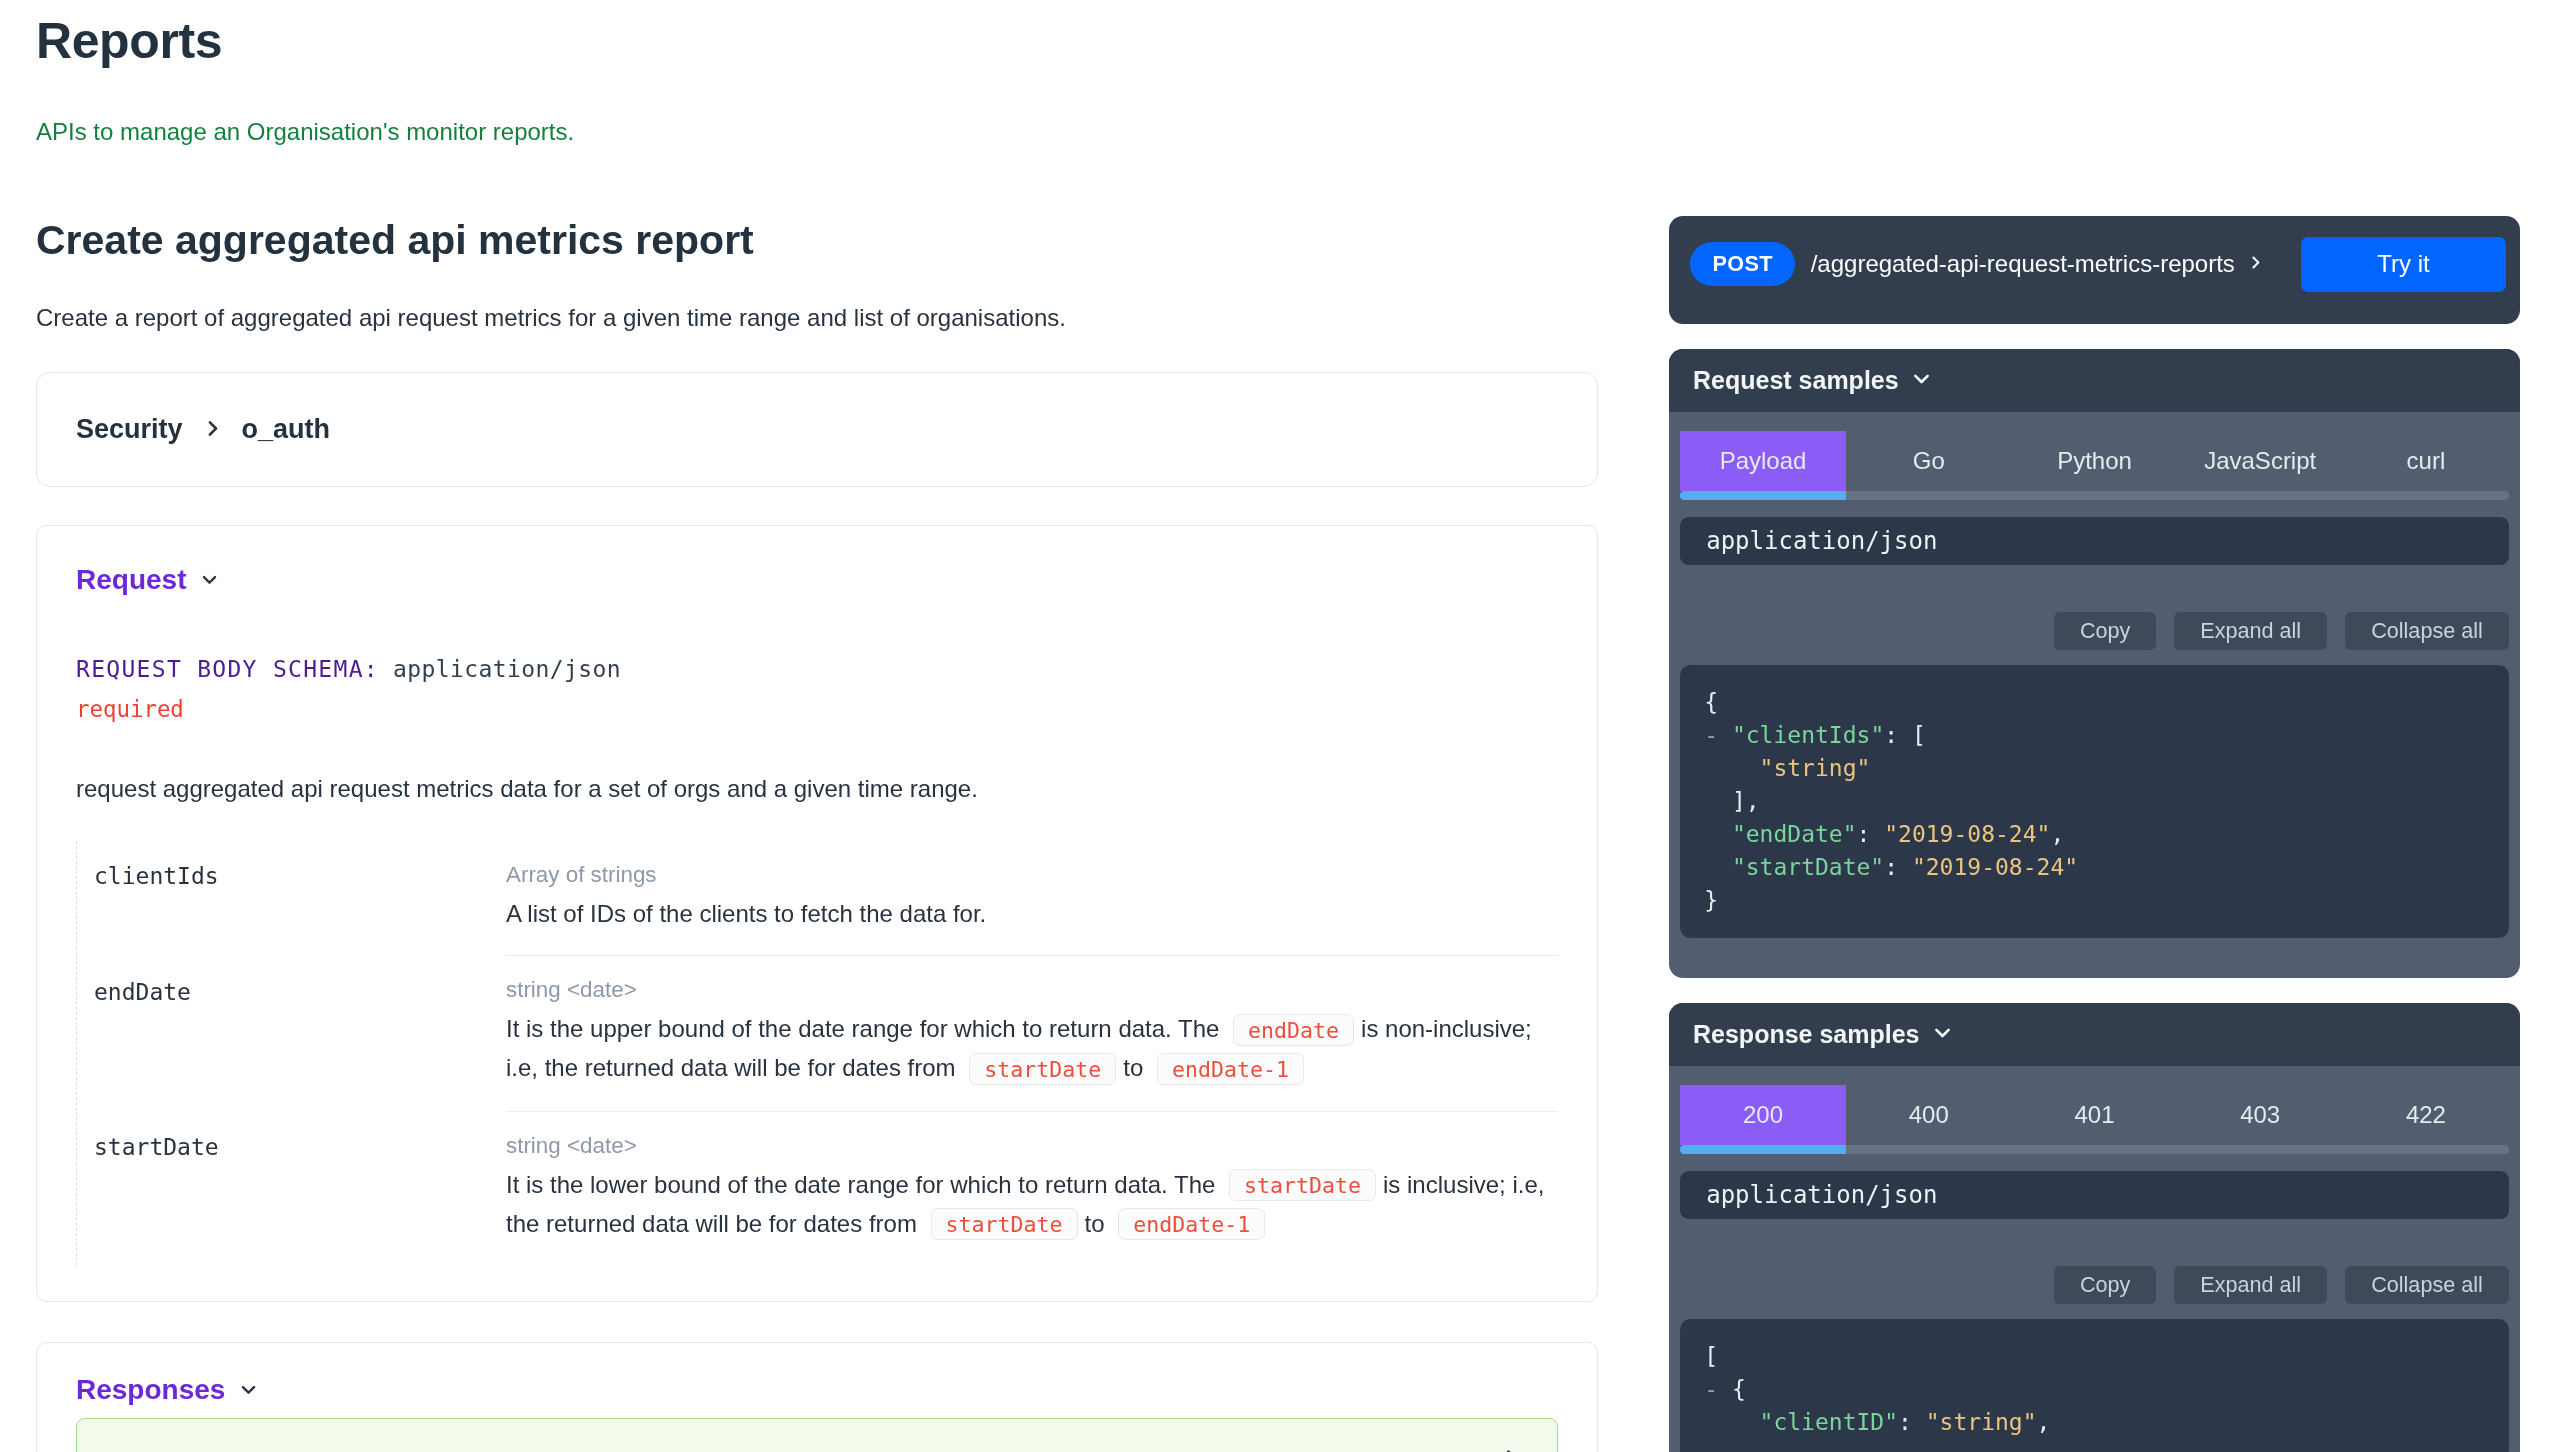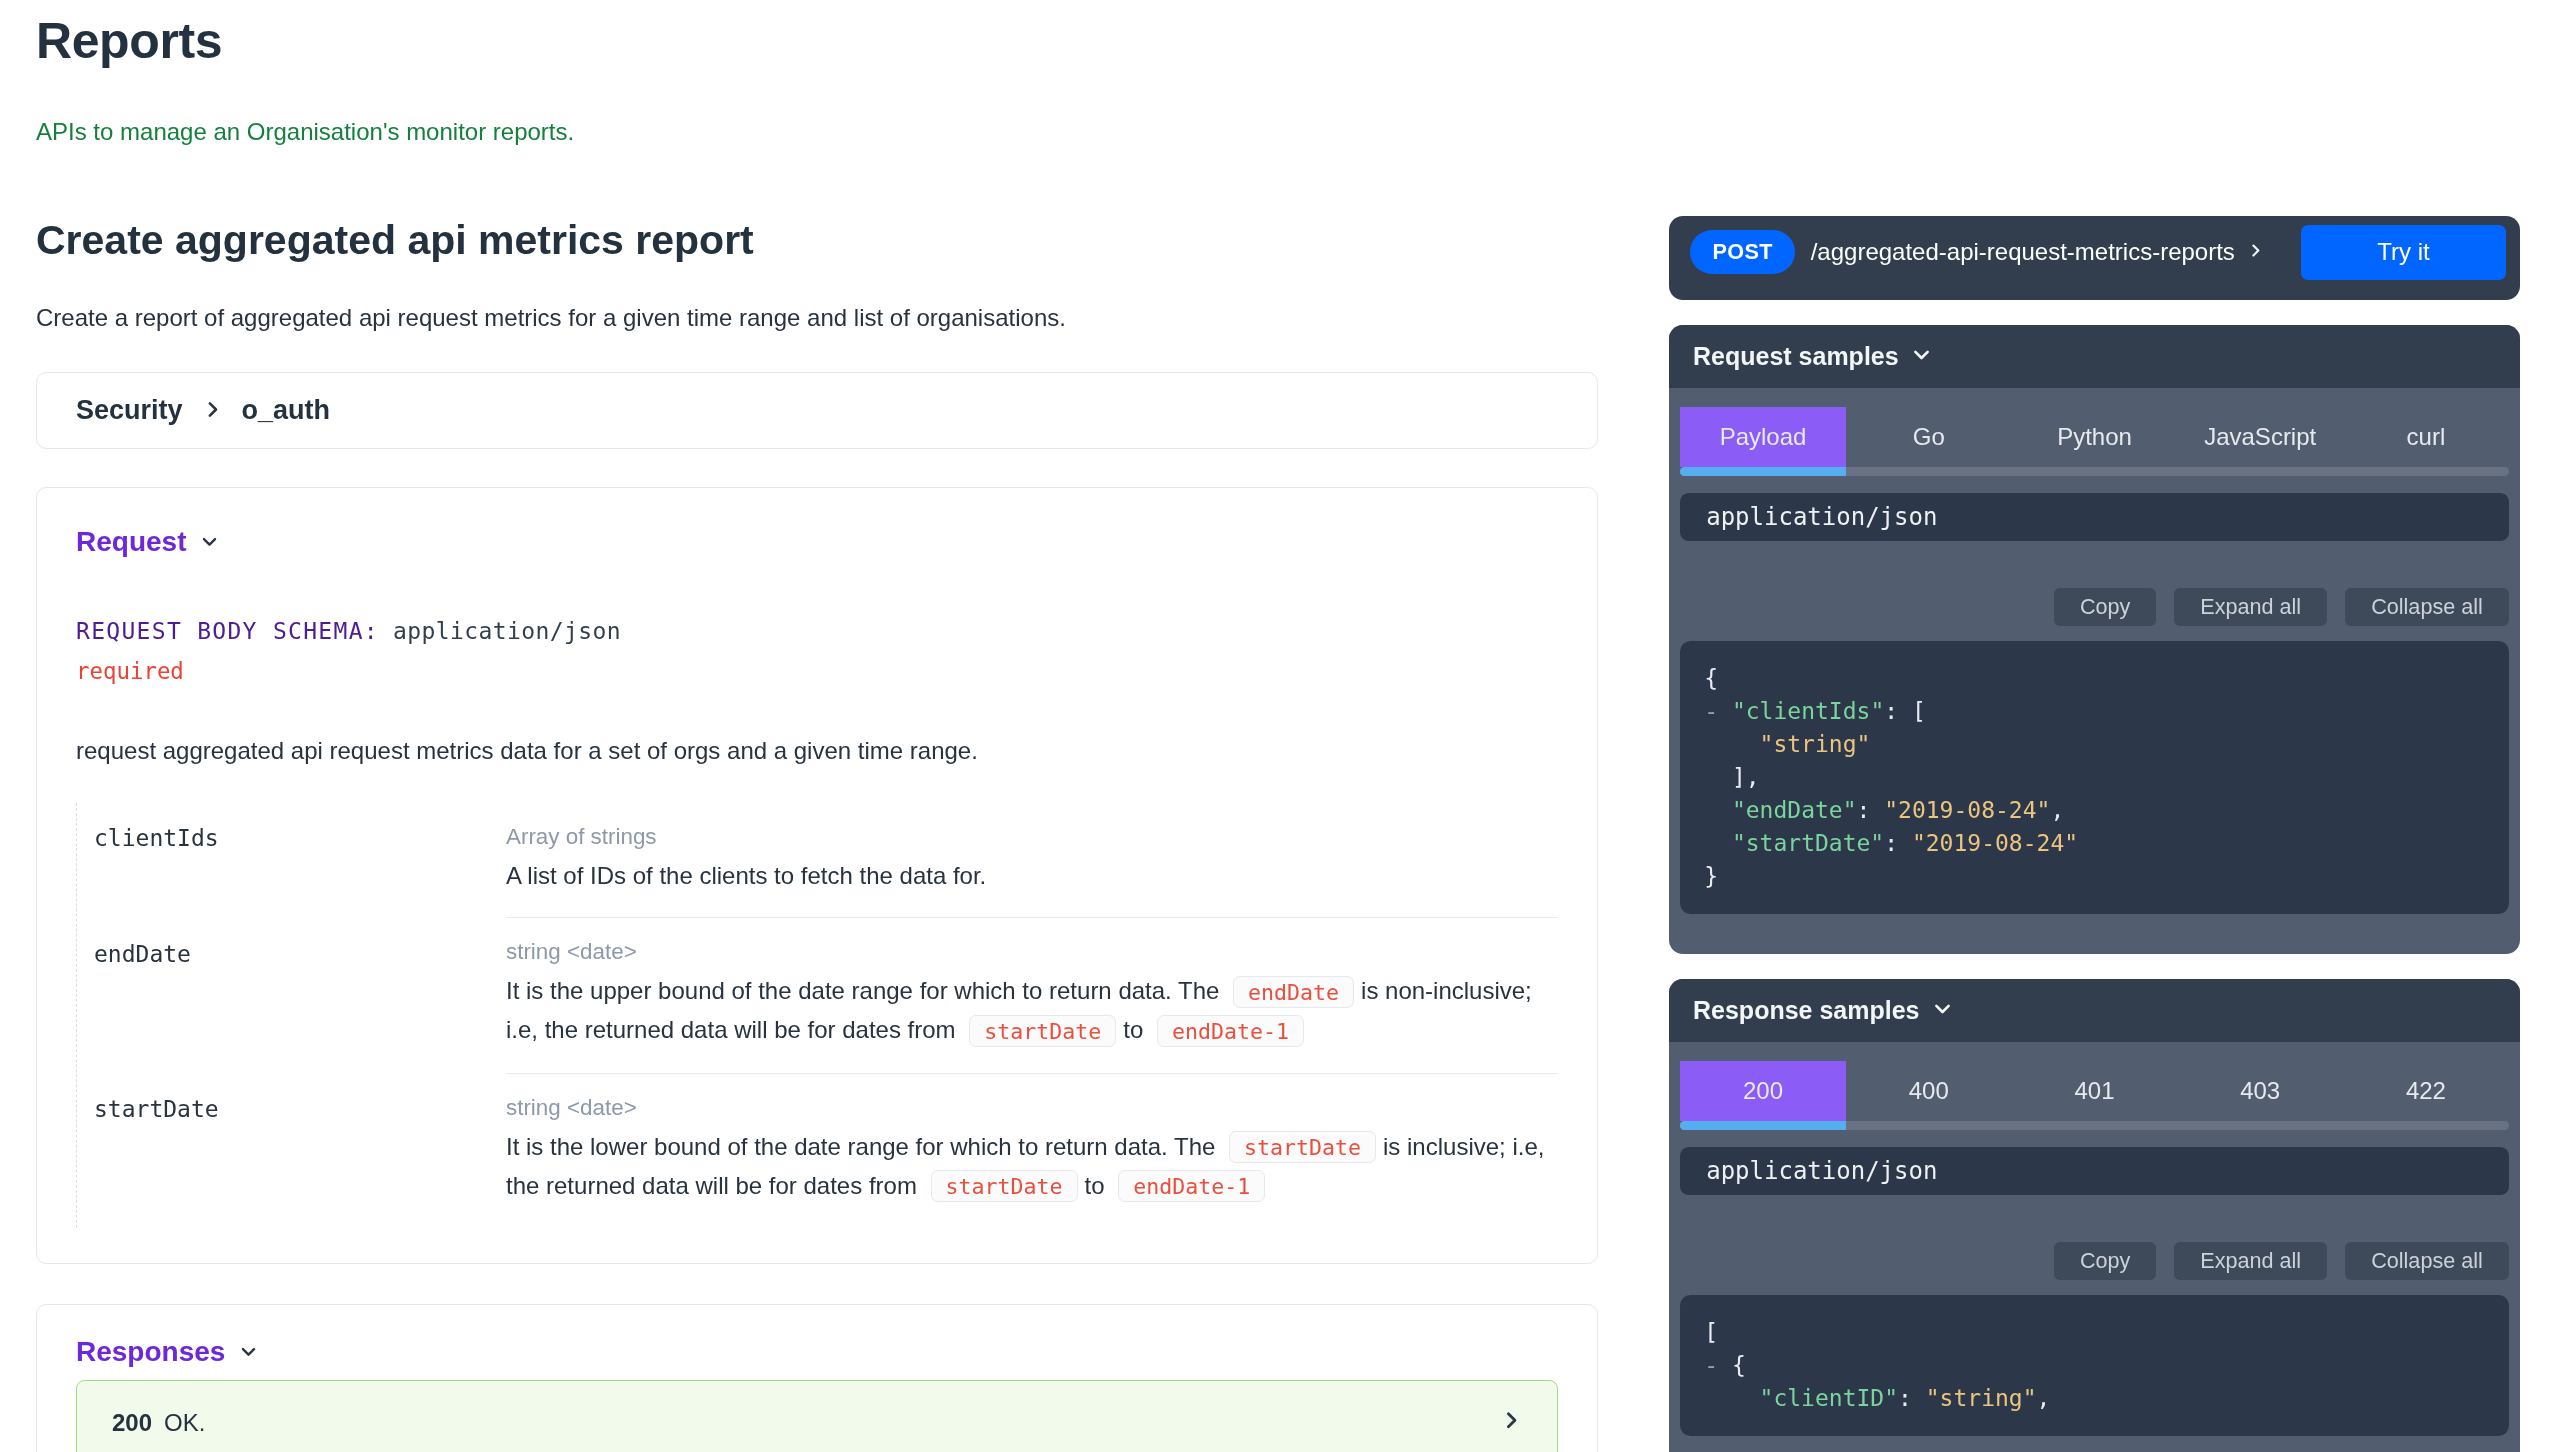--- a/index.html
+++ b/index.html
@@ -11,21 +11,21 @@
   }
 
   
   .left-col { position:absolute; left:36px; top:0; width:1562px; }
   .page-title { margin:12px 0 0; font-size:50px; font-weight:700; color:#24313E; letter-spacing:-0.4px; }
   .page-subtitle { margin:48px 0 0; font-size:24px; color:#15803d; }
   .op-title { margin:71px 0 0; font-size:41px; font-weight:700; color:#24313E; }
   .op-desc { margin:40px 0 0; font-size:24px; color:#28333F; }
 
   .card { border:0.9px solid #E3E6EA; border-radius:10.4px; background:#fff; }
-  .security-card { margin-top:40px; height:77px; display:flex; align-items:center; padding:0 39px; gap:19px; }
+  .security-card { margin-top:40px; height:115px; display:flex; align-items:center; padding:0 39px; gap:19px;border-radius:14px; }
   .security-label, .security-value { font-size:27px; font-weight:700; color:#24313E; }
   .chev { flex:none; }
   .chev-dark { color:#2A3643; }
   .chev-white { color:#F4F7F9; }
 
   .request-card { margin-top:38px; padding:38px 39px 35px; }
   .card-header { display:flex; align-items:center; gap:14px; font-size:28px; font-weight:700; color:#6d28d9; }
   .schema-line { margin-top:60px; font-family:"DejaVu Sans Mono", monospace; font-size:23px; letter-spacing:1.3px; }
   .schema-label { color:#4c1d95; }
   .schema-value { color:#323F4C; margin-left:14px; letter-spacing:0.4px; }
@@ -50,21 +50,21 @@
     margin-top:12px; height:86px; display:flex; align-items:center; gap:12px;
     background:#F2FAEC; border:0.9px solid #A6D782; border-radius:8.6px; padding:0 35px;
     font-size:24px; color:#24313E;
   }
   .response-code { font-weight:600; }
   .response-row .chev { margin-left:auto; }
 
   
   .right-col { position:absolute; left:1669px; top:216px; width:851px; }
   .post-bar {
-    height:84px; background:#323E4E; border-radius:14px;
+    height:108px; background:#323E4E; border-radius:14px;
     display:flex; align-items:center; padding:0 14px 12px 21px;
   }
   .method-pill {
     background:#0066FF; color:#fff; font-size:21.6px; font-weight:700;
     padding:8.6px 22.4px; border-radius:22.4px; letter-spacing:0.4px; flex:none;
   }
   .endpoint-path { color:#FDFEFE; font-size:24px; margin-left:15.5px; white-space:nowrap; }
   .path-chev { margin-left:12px; }
   .try-btn {
     margin-left:auto; flex:none; width:205px; height:55px;

